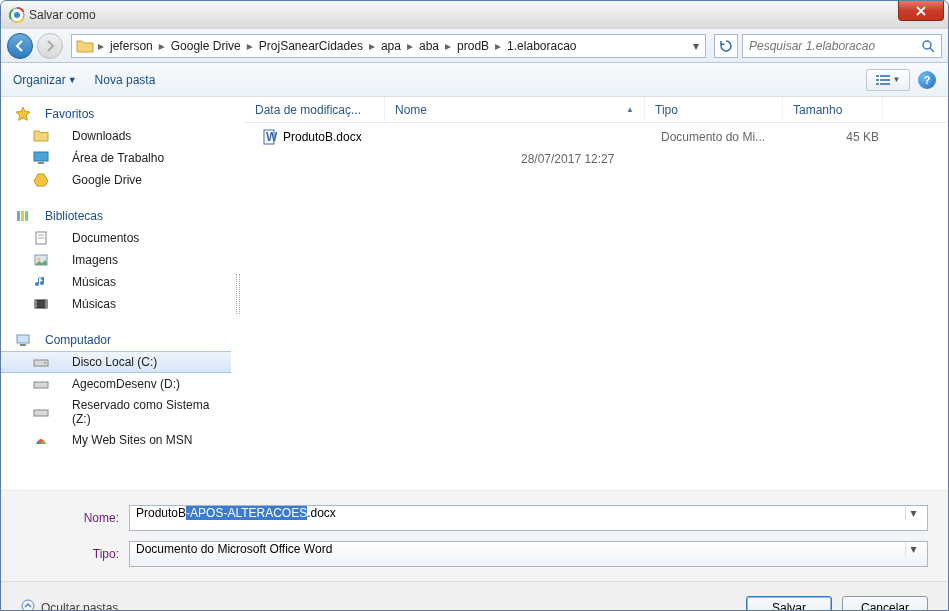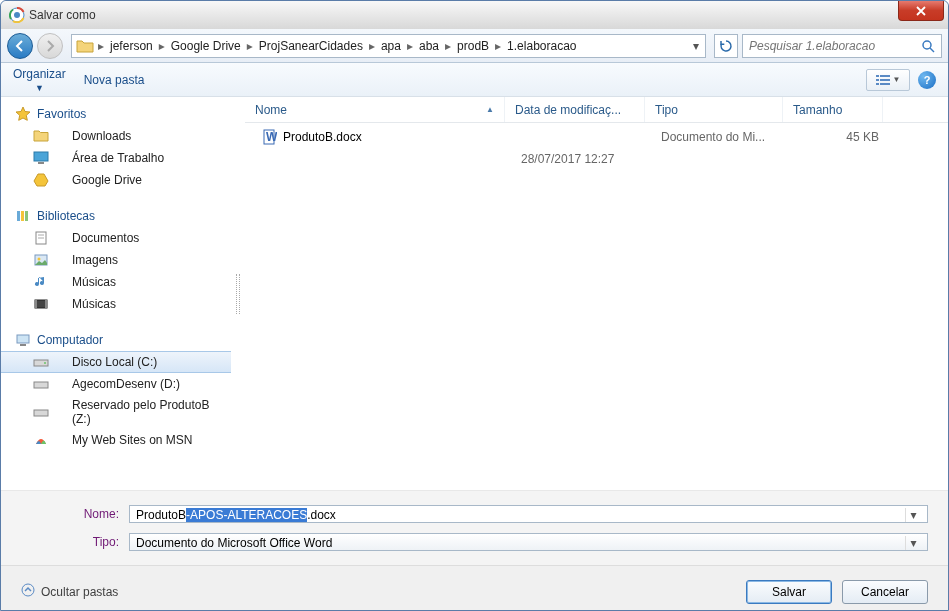--- a/index.html
+++ b/index.html
@@ -19,31 +19,31 @@
 .breadcrumb-folder { width: 18px; height: 16px; margin: 0 2px; }
 .breadcrumb-item { padding: 0 4px; color: #222; cursor: pointer; white-space: nowrap; }
 .breadcrumb-sep { color: #666; padding: 0 2px; }
 .breadcrumb-down { margin-left: auto; padding: 0 4px; color: #555; }
 .refresh-btn { width: 24px; height: 24px; border: 1px solid #a8b8c8; background: #fff; display: flex; align-items: center; justify-content: center; }
 .searchbox { width: 200px; height: 24px; border: 1px solid #a8b8c8; background: #fff; display: flex; align-items: center; padding: 0 6px; }
 .searchbox input { flex: 1; border: none; outline: none; font-style: italic; color: #888; font-size: 12px; }
 .searchbox svg { width: 14px; height: 14px; }
 
 .toolbar { height: 34px; background: linear-gradient(to bottom, #f8fbfe 0%, #eaf1f8 100%); border-bottom: 1px solid #d8e0e8; display: flex; align-items: center; padding: 0 12px; gap: 18px; }
-.toolbar-item { color: #1a4e8a; cursor: pointer; display: flex; align-items: center; gap: 2px; flex-direction: column; }
+.toolbar-item { color: #1a4e8a; cursor: pointer; display: flex; align-items: center; gap: 2px; }
 .toolbar-right { margin-left: auto; display: flex; align-items: center; gap: 8px; }
 .view-btn { width: 44px; height: 22px; border: 1px solid #b8c8d8; background: linear-gradient(to bottom,#fff,#eaf0f6); border-radius: 2px; display: flex; align-items: center; justify-content: center; gap:3px;}
 .help-btn { width: 18px; height: 18px; border-radius: 50%; background: radial-gradient(circle at 30% 30%, #6fb8f0, #1a6ec4); color: #fff; display: flex; align-items: center; justify-content: center; font-weight: bold; font-size: 11px; }
 
 .main { display: flex; height: 393px; background: #fff; }
 .sidebar { width: 230px; border-right: none; overflow-y: auto; padding: 6px 0; position: relative; }
 .splitter { width: 14px; background: #fff; position: relative; display:flex; align-items:center; justify-content:center;}
 .splitter-grip { width: 4px; height: 40px; border-left: 1px dotted #aaa; border-right: 1px dotted #aaa; }
 .tree-group { margin-bottom: 14px; }
-.tree-header { display: flex; align-items: center; gap: 6px; padding: 3px 8px 3px 14px; color: #1a4e8a; font-weight: normal; }
+.tree-header { display: flex; align-items: center; gap: 14px; padding: 3px 8px 3px 14px; color: #1a4e8a; font-weight: normal; }
 .tree-item { display: flex; align-items: center; gap: 23px; padding: 3px 8px 3px 32px; color: #222; cursor: pointer; }
 .tree-item.selected { background: linear-gradient(to bottom, #eef4fb, #d6e6f7); border: 1px solid #a8c8e8; border-left: none; border-right: none; padding-top:2px; padding-bottom:2px;}
 .ico { width: 16px; height: 16px; flex-shrink: 0; }
 
 .filelist { flex: 1; }
 .filelist-header { display: flex; height: 26px; border-bottom: 1px solid #e4e8ec; align-items: center; color: #2a5a8a; }
 .fh-col { padding: 0 10px; display: flex; align-items: center; gap: 4px; height: 100%; border-right: 1px solid #eef2f6; }
 .fh-name { width: 260px; }
 .fh-date { width: 140px; }
 .fh-type { width: 138px; }
@@ -52,22 +52,22 @@
 .file-row { display: flex; align-items: center; height: 28px; padding-left: 6px; }
 .fc { padding: 0 10px; }
 .fc-name { width: 260px; display: flex; align-items: center; gap: 6px; }
 .fc-date { width: 140px; color: #666; margin-top: 44px; }
 .fc-type { width: 138px; color: #666; }
 .fc-size { width: 100px; color: #666; text-align: right; }
 
 .bottom { padding: 14px 20px 4px 20px; border-top: 1px solid #e8e8e8; background: #f4f4f4; }
 .form-row { display: flex; align-items: center; margin-bottom: 10px; }
 .form-label { width: 108px; text-align: right; padding-right: 10px; color: #701a75; }
-.form-input { flex: 1; height: 18px; border: 1px solid #a8b8c8; background: #fff; padding: 0 6px; font-size: 12px; display: flex; align-items: flex-end; }
-.form-input .sel { background: #3a7bd5; color: #fff; margin-top: 12px; }
+.form-input { flex: 1; height: 26px; border: 1px solid #a8b8c8; background: #fff; padding: 0 6px; font-size: 12px; display: flex; align-items: flex-start; }
+.form-input .sel { background: #3a7bd5; color: #fff; }
 .form-dropdown { width: 16px; text-align: center; color: #555; border-left: 1px solid #ddd; margin-left: 4px; }
 .footer { height: 52px; background: #f0f0f0; display: flex; align-items: center; padding: 0 20px; border-top: 1px solid #ddd; }
 .hide-folders { display: flex; align-items: center; gap: 6px; color: #404040; cursor: pointer; }
 .footer-btns { margin-left: auto; display: flex; gap: 10px; }
 .btn { width: 86px; height: 24px; border: 1px solid #8a9aaa; background: linear-gradient(to bottom, #fafcfe, #e4ecf4); border-radius: 3px; cursor: pointer; font-size: 12px; }
 .btn.primary { border: 1px solid #3a7ac0; box-shadow: 0 0 0 1px #8ab8e4 inset; }
 
 
 .sidebar::-webkit-scrollbar { width: 17px; }
 .sidebar::-webkit-scrollbar-track { background: #f0f0f0; }
@@ -253,44 +253,44 @@
       <div class="tree-item">
         <span class="ico"><svg viewBox="0 0 16 16">
               <rect x="1" y="6" width="14" height="6" fill="#d8d8d8" stroke="#888"></rect>
             </svg></span>
         <span>AgecomDesenv (D:)</span>
       </div>
       <div class="tree-item">
         <span class="ico"><svg viewBox="0 0 16 16">
               <rect x="1" y="6" width="14" height="6" fill="#d8d8d8" stroke="#888"></rect>
             </svg></span>
-        <span>Reservado pelo ProdutoB (Z:)</span>
+        <span>Reservado como Sistema (Z:)</span>
       </div>
       <div class="tree-item">
         <span class="ico"><svg viewBox="0 0 16 16">
               <path d="M3 12 Q8 2 13 12" fill="#f45a3a"></path>
               <path d="M3 12 Q6 6 8 12" fill="#4a8ac4"></path>
               <path d="M8 12 Q11 5 13 12" fill="#6ac46a"></path>
             </svg></span>
         <span>My Web Sites on MSN</span>
       </div>
     </div>
   </div>
 
   <div class="splitter">
       <div class="splitter-grip"></div>
     </div>
 
   <div class="filelist">
     <div class="filelist-header">
+      <div class="fh-col fh-date">Data de modificaç...</div>
       <div class="fh-col fh-name">
         <span>Nome</span>
         <span class="sort-ind" style="margin-left:auto">▲</span>
       </div>
-      <div class="fh-col fh-date">Data de modificaç...</div>
       <div class="fh-col fh-type">Tipo</div>
       <div class="fh-col fh-size">Tamanho</div>
     </div>
     <div class="file-row">
       <div class="fc fc-name">
         <span class="ico"><svg viewBox="0 0 16 16">
               <rect x="3" y="1" width="10" height="14" fill="#fff" stroke="#3a6ab4"></rect>
               <text x="5" y="12" font-size="7" fill="#3a6ab4" font-weight="bold">W</text>
             </svg></span>
         <span>ProdutoB.docx</span>

